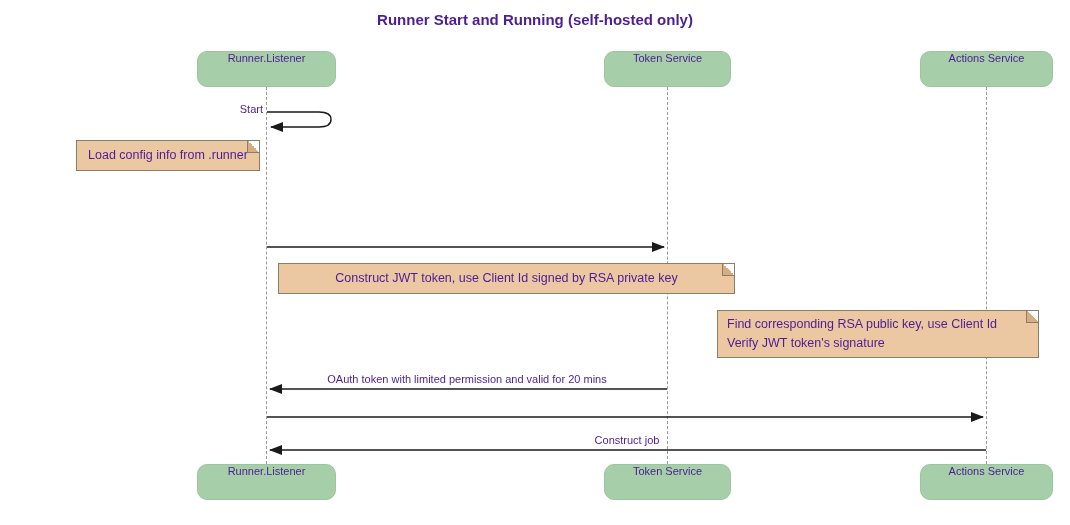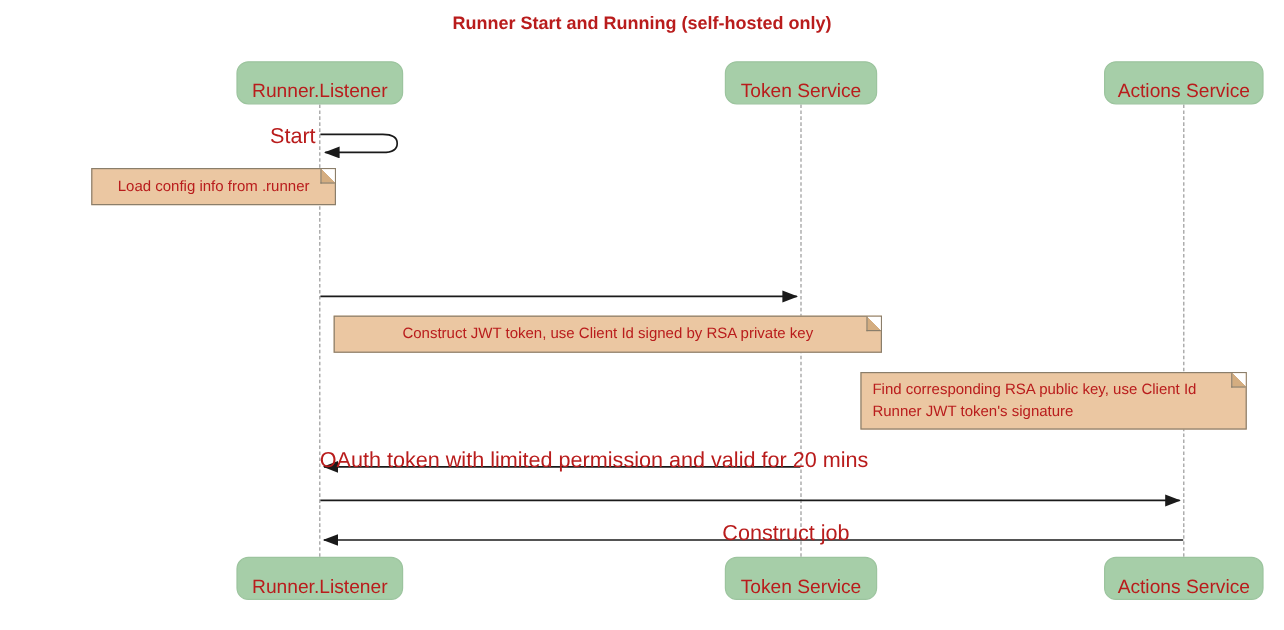--- a/index.html
+++ b/index.html
@@ -1,46 +1,46 @@
 <!DOCTYPE html>
 <html style="--participant-fill: #a6cea8; --participant-border: #9cc49e; --note-fill: #ebc7a2; --note-border: #8a7e6b; --lifeline: #999999; --line: #1a1a1a;"><head>
 <meta charset="utf-8">
 <style>
   html,body{margin:0;padding:0;background:#ffffff;}
   .diagram{
     position:relative;
     width:1070px;height:525px;
     background:#ffffff;
     font-family:"Liberation Sans","DejaVu Sans",sans-serif;
-    color:#b91c1c;
+    color:#4c1d95;
     overflow:hidden;
   }
   .title{
     position:absolute;top:11px;left:0;width:100%;
     text-align:center;font-size:15px;font-weight:bold;
   }
   .lifeline{
     position:absolute;top:87px;height:377px;width:0;
     border-left:1px dashed var(--lifeline,#999999);
     z-index:1;
   }
   .participant{
     position:absolute;height:36px;
     background:var(--participant-fill,#a6cea8);
     border:1px solid var(--participant-border,#9cc49e);
     border-radius:10px;
-    display:flex;align-items:flex-end;justify-content:center;
-    font-size:16px;z-index:4;box-sizing:border-box;
+    display:flex;align-items:flex-start;justify-content:center;
+    font-size:11px;z-index:4;box-sizing:border-box;
   }
   .participant.top{top:51px;}
   .participant.bottom{top:464px;}
   .arrows{position:absolute;left:0;top:0;z-index:2;}
   .msg-label{
-    position:absolute;font-size:18px;white-space:nowrap;
-    transform:translateX(-50%);z-index:3;background:transparent;margin-left:28px;
+    position:absolute;font-size:11px;white-space:nowrap;
+    transform:translateX(-50%);z-index:3;background:transparent;
   }
   .msg-label.anchor-right{transform:none;}
   .note{
     position:absolute;box-sizing:border-box;
     background:var(--note-fill,#ebc7a2);
     border:1px solid var(--note-border,#8a7e6b);
     font-size:12.5px;line-height:19px;
     display:flex;flex-direction:column;justify-content:center;align-items:center;
     white-space:nowrap;z-index:3;padding:2px 9px;
   }
@@ -73,31 +73,31 @@
     <line x1="267" y1="247" x2="664" y2="247" stroke="#1a1a1a" stroke-width="1.4" marker-end="url(#ah)"></line>
     <line x1="667" y1="389" x2="270" y2="389" stroke="#1a1a1a" stroke-width="1.4" marker-end="url(#ah)"></line>
     <line x1="267" y1="417" x2="983" y2="417" stroke="#1a1a1a" stroke-width="1.4" marker-end="url(#ah)"></line>
     <line x1="986" y1="450" x2="270" y2="450" stroke="#1a1a1a" stroke-width="1.4" marker-end="url(#ah)"></line>
   </svg>
 
   <div class="msg-label anchor-right" style="right:807px;top:103px">Start</div>
   <div class="msg-label" style="left:467px;top:373px">OAuth token with limited permission and valid for 20 mins</div>
   <div class="msg-label" style="left:627px;top:434px">Construct job</div>
 
-  <div class="note" style="left:76px;top:140px;width:204px;height:31px">
+  <div class="note" style="left:76px;top:140px;width:184px;height:31px">
     <span>Load config info from .runner</span>
     <span class="note-fold"></span>
   </div>
   <div class="note" style="left:278px;top:263px;width:457px;height:31px">
     <span>Construct JWT token, use Client Id signed by RSA private key</span>
     <span class="note-fold"></span>
   </div>
   <div class="note left-align" style="left:717px;top:310px;width:322px;height:48px">
     <span>Find corresponding RSA public key, use Client Id</span>
-    <span>Runner JWT token's signature</span>
+    <span>Verify JWT token's signature</span>
     <span class="note-fold"></span>
   </div>
 
   <div class="participant top" style="left:197px;width:139px">
     <span>Runner.Listener</span>
   </div>
   <div class="participant top" style="left:604px;width:127px">
     <span>Token Service</span>
   </div>
   <div class="participant top" style="left:920px;width:133px">

